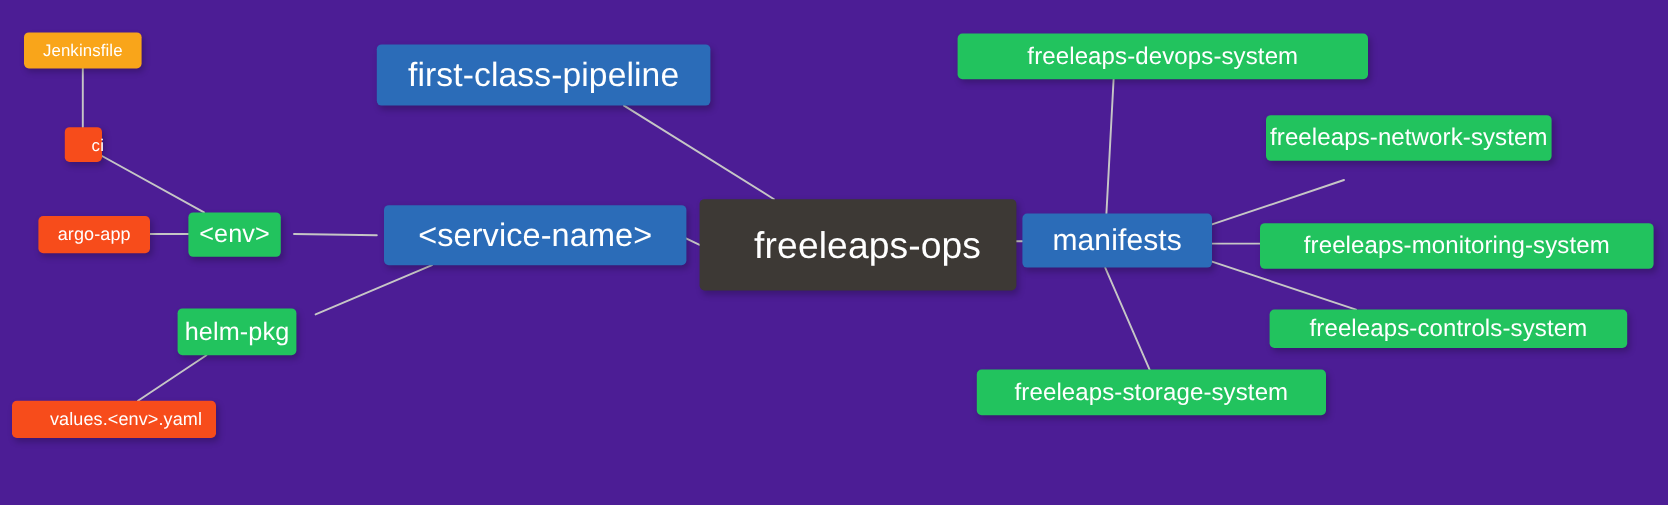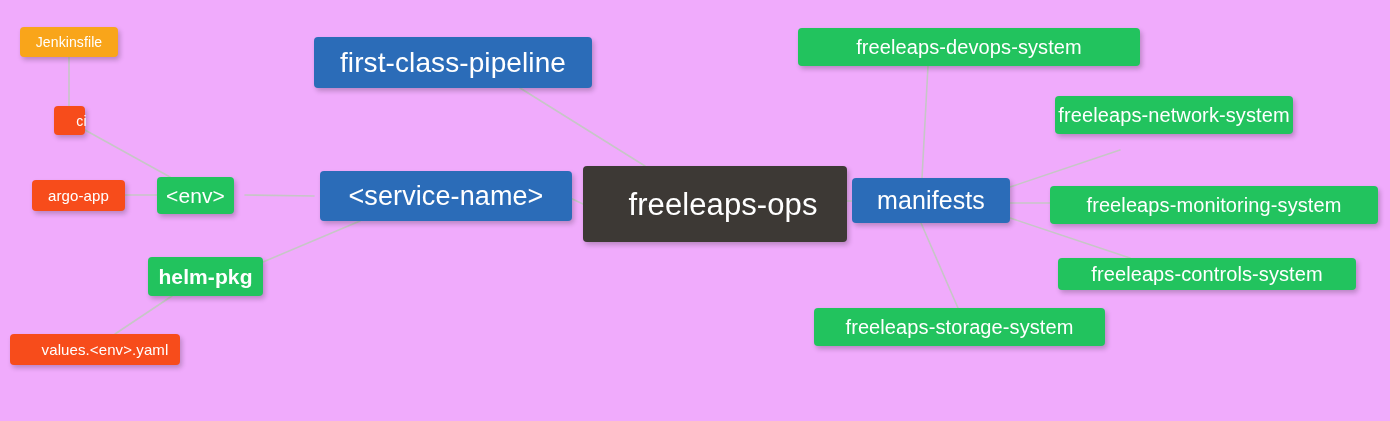--- a/index.html
+++ b/index.html
@@ -8,21 +8,21 @@
     background: #ffffff;
   }
   body {
     font-family: "Liberation Sans", sans-serif;
     -webkit-font-smoothing: antialiased;
   }
   #mindmap-canvas {
     position: relative;
     width: 1390px;
     height: 421px;
-    background: #f0abfc;
+    background: #4c1d95;
     overflow: hidden;
   }
   #edge-layer {
     position: absolute;
     left: 0;
     top: 0;
     width: 1390px;
     height: 421px;
   }
   .node {
@@ -69,21 +69,21 @@
       </div>
       <div class="node" style="left: 54px; top: 106px; width: 31px; height: 29px; background: rgb(247, 76, 27); font-size: 14px; padding-left: 24px;">
         <span class="node-label">ci</span>
       </div>
       <div class="node" style="left: 32px; top: 180px; width: 93px; height: 31px; background: rgb(247, 76, 27); font-size: 15px;">
         <span class="node-label">argo-app</span>
       </div>
       <div class="node" style="left: 157px; top: 177px; width: 77px; height: 37px; background: rgb(34, 195, 94); font-size: 21px;">
         <span class="node-label">&lt;env&gt;</span>
       </div>
-      <div class="node" style="left: 148px; top: 257px; width: 115px; height: 39px; background: rgb(34, 195, 94); font-size: 21px; font-weight: bold;">
+      <div class="node" style="left: 148px; top: 257px; width: 99px; height: 39px; background: rgb(34, 195, 94); font-size: 21px;">
         <span class="node-label">helm-pkg</span>
       </div>
       <div class="node" style="left: 10px; top: 334px; width: 170px; height: 31px; background: rgb(247, 76, 27); font-size: 15px; padding-left: 20px;">
         <span class="node-label">values.&lt;env&gt;.yaml</span>
       </div>
       <div class="node" style="left: 314px; top: 37px; width: 278px; height: 51px; background: rgb(43, 108, 184); font-size: 28px;">
         <span class="node-label">first-class-pipeline</span>
       </div>
       <div class="node" style="left: 320px; top: 171px; width: 252px; height: 50px; background: rgb(43, 108, 184); font-size: 27px; text-align: center;">
         <span class="node-label">&lt;service-name&gt;</span>

